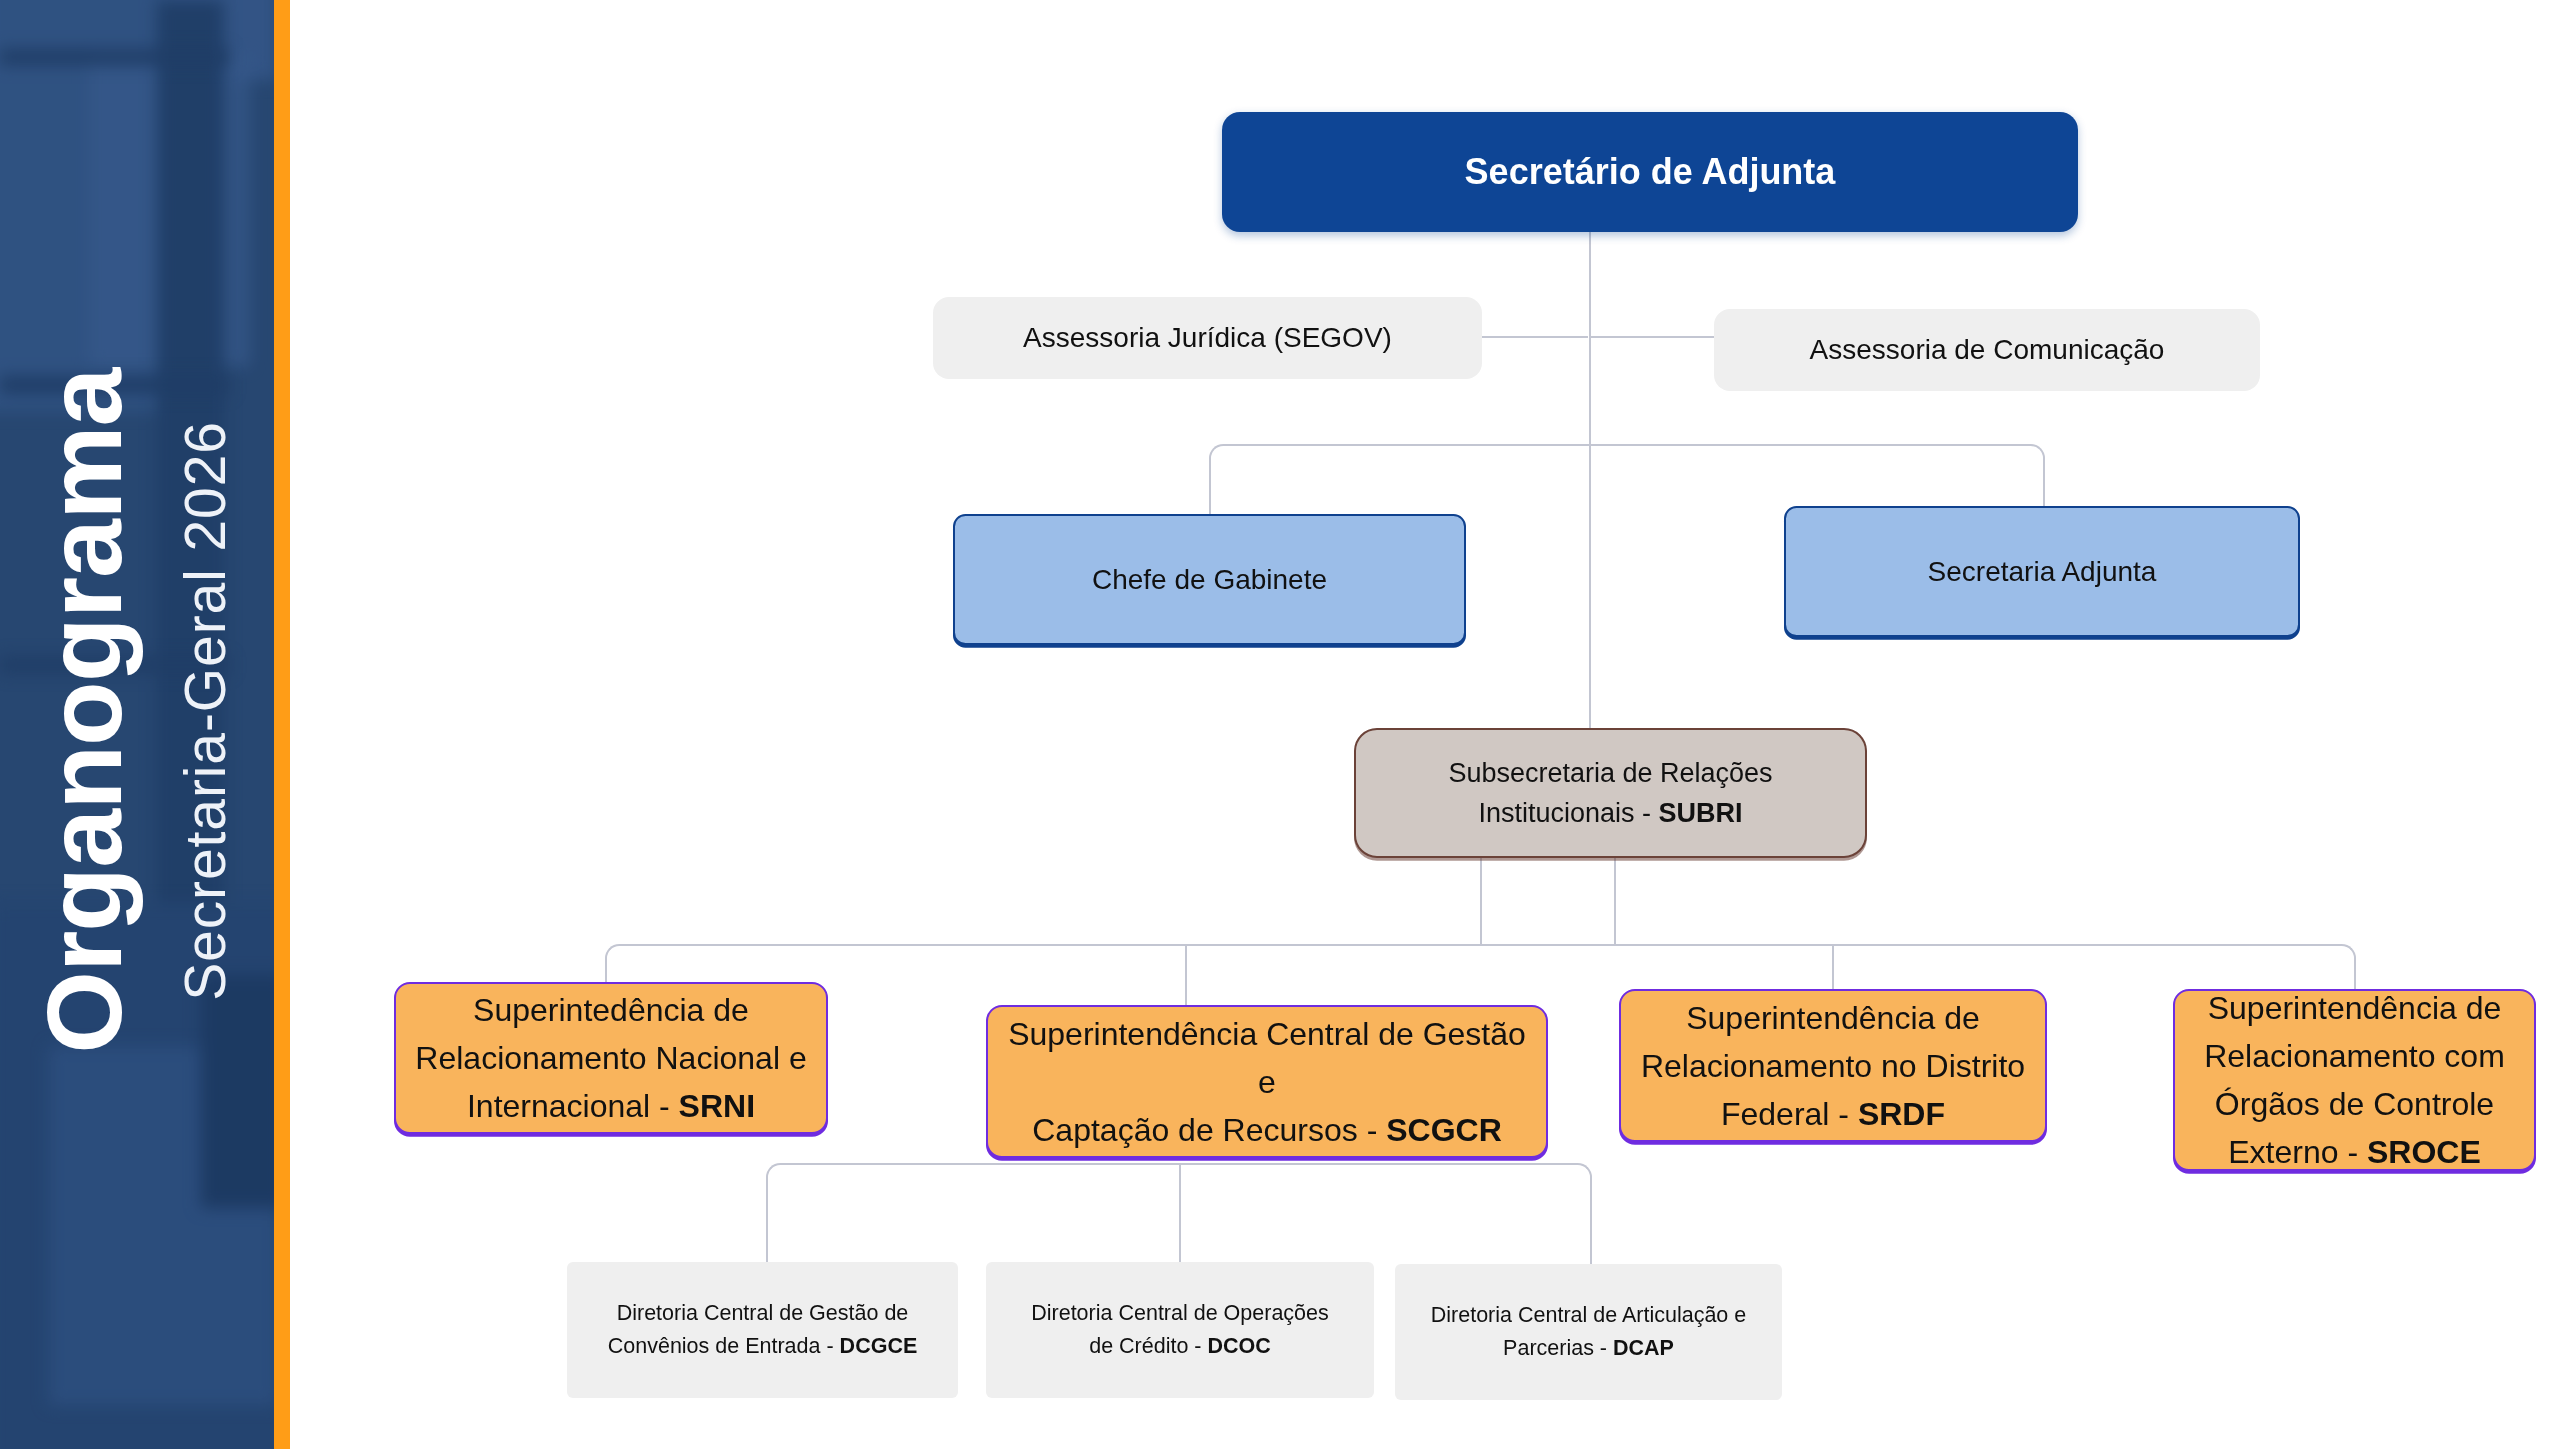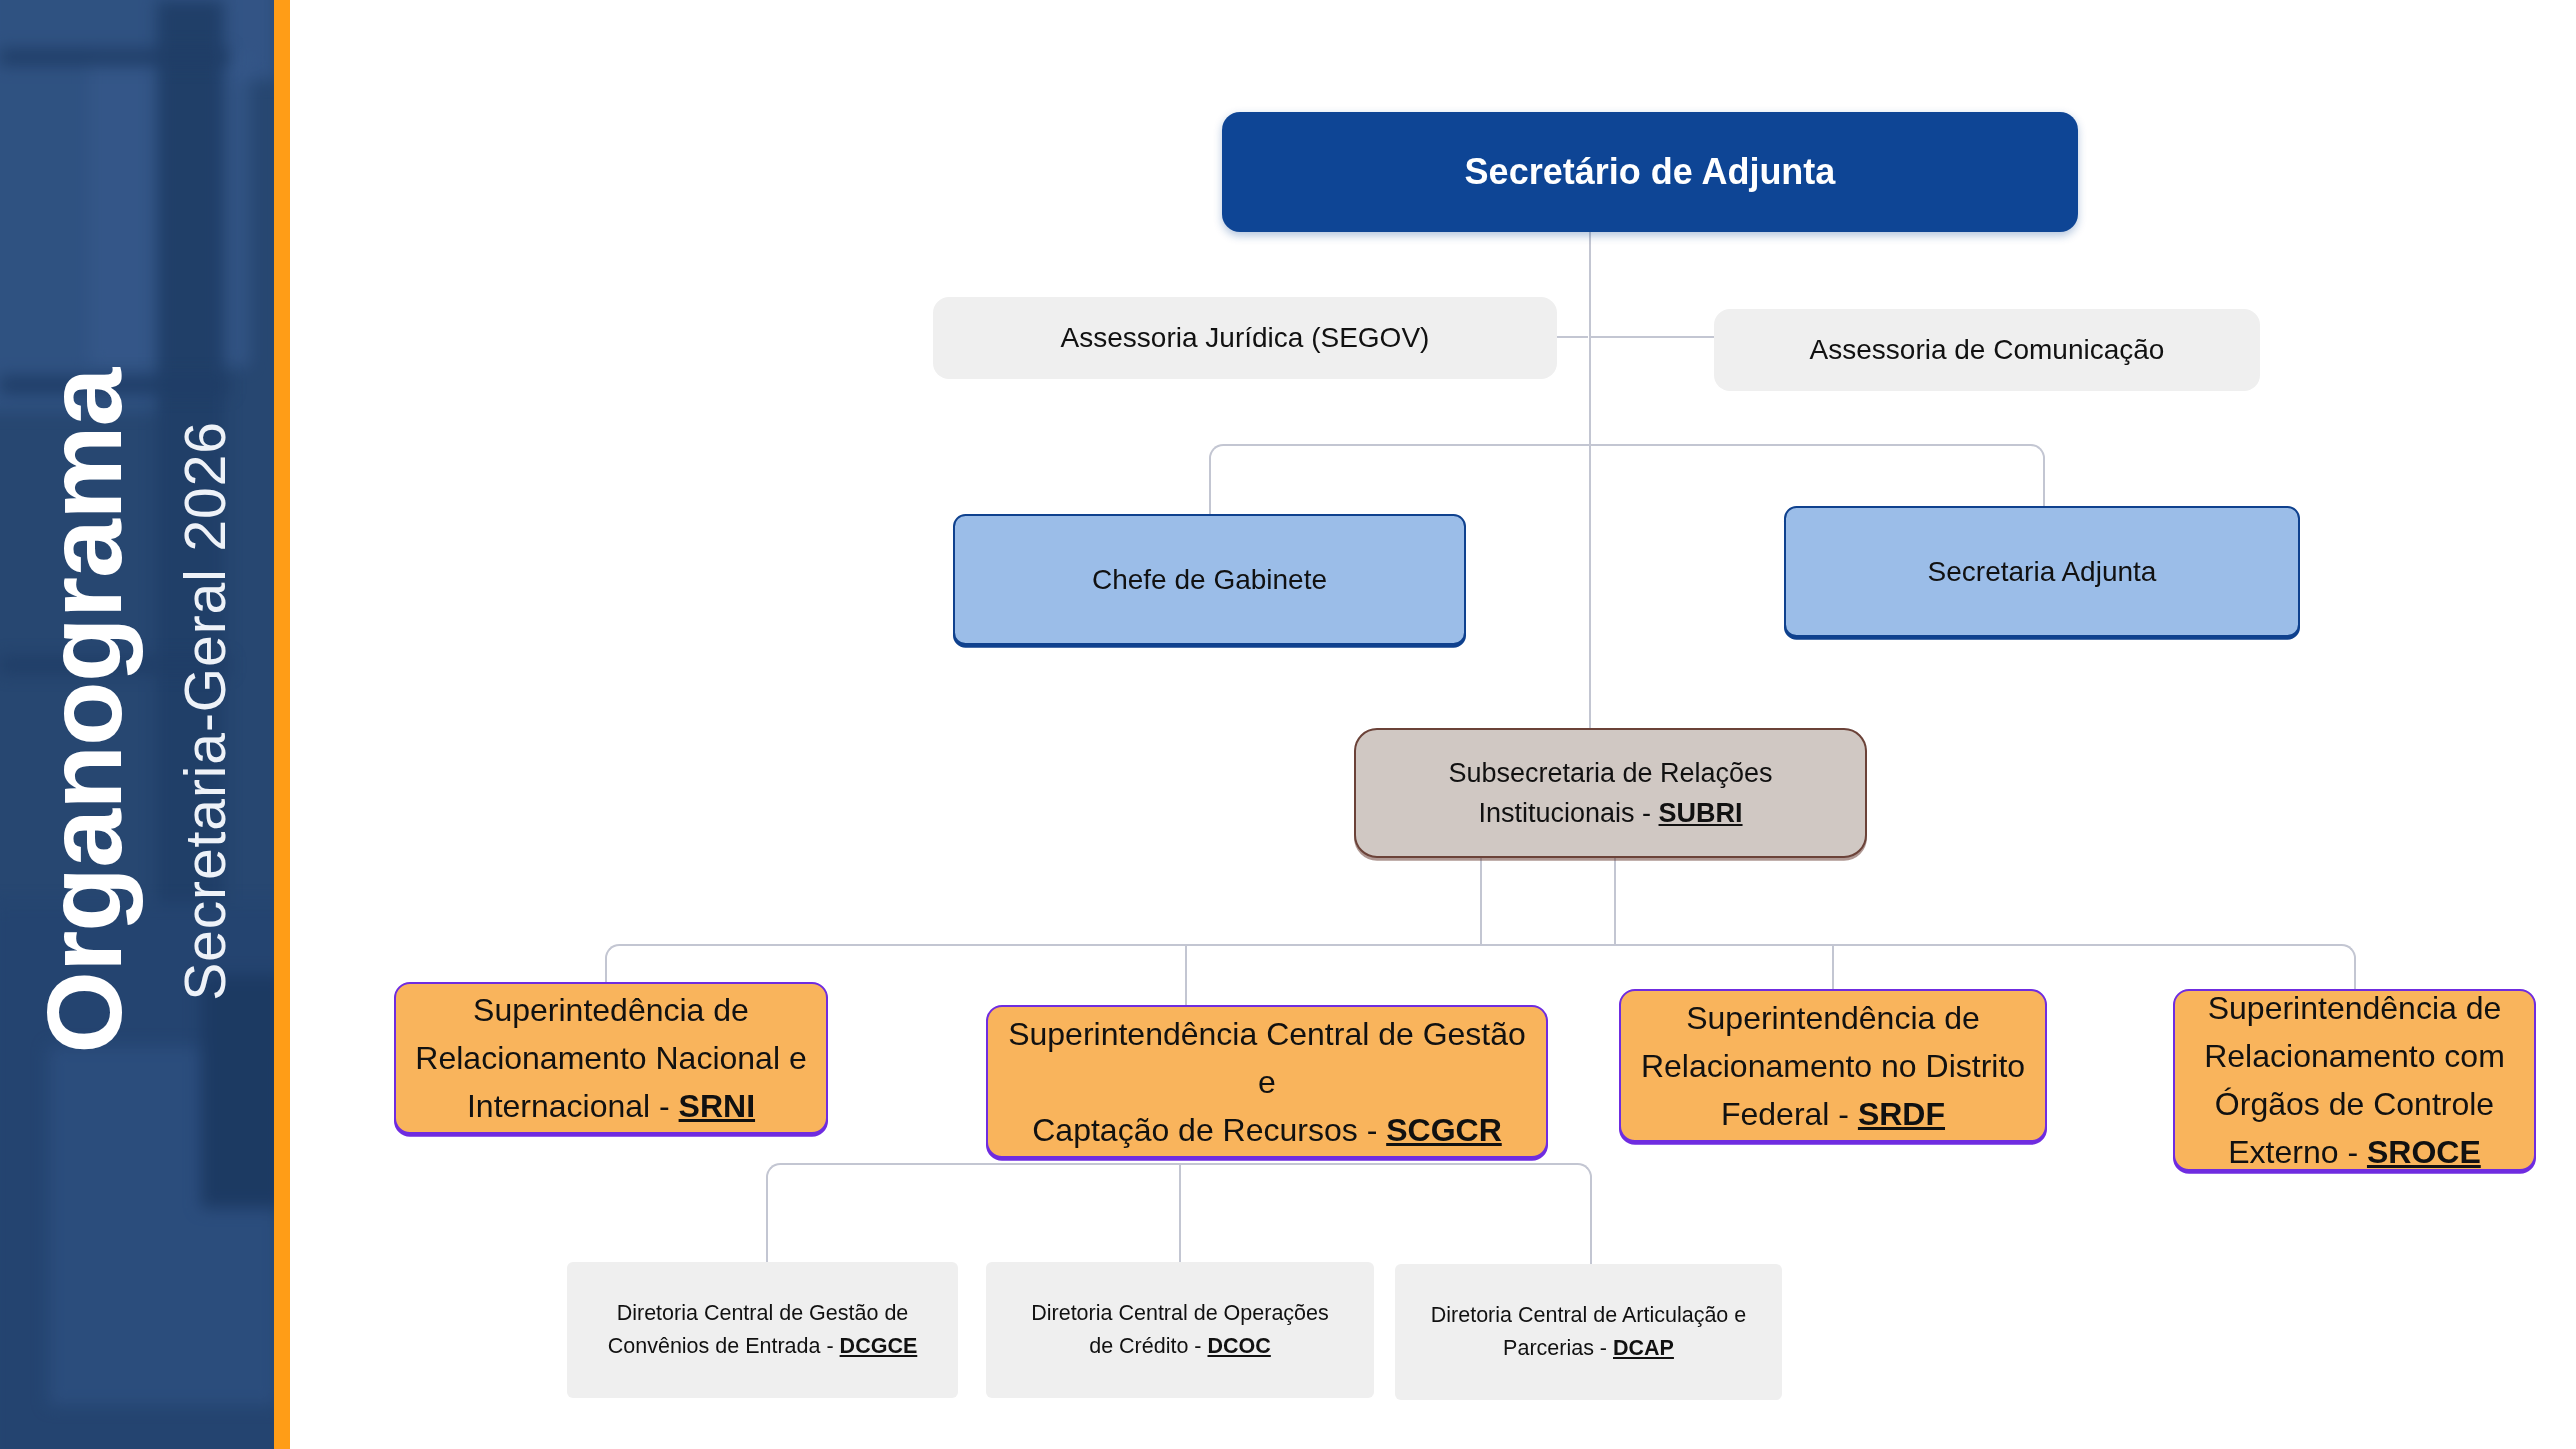--- a/index.html
+++ b/index.html
@@ -26,21 +26,21 @@
   .rail{position:absolute;border:0 solid var(--connector,#C3C6D2);}
   .rail.tlr{border-top-width:2.7px;border-left-width:2.7px;border-right-width:2.7px;
             border-radius:14.3px 14.3px 0 0;}
   .rail.tl{border-top-width:2.7px;border-left-width:2.7px;border-radius:14.3px 0 0 0;}
   .rail.tr{border-top-width:2.7px;border-right-width:2.7px;border-radius:0 14.3px 0 0;}
 
   
   .box{position:absolute;display:flex;align-items:center;justify-content:center;
        text-align:center;box-sizing:border-box;}
   .bt{white-space:pre-line;}
-  .box b{font-weight:bold;text-decoration:underline;}
+  .box b{font-weight:bold;}
   .box-root{background:var(--root-blue,#0E4595);color:#fff;border-radius:18px;
             font-size:36px;font-weight:bold;
             box-shadow:0 3.6px 9px rgba(14,69,149,.30);}
   .box-gray{background:var(--gray-fill,#EFEFEF);border-radius:16px;font-size:28px;}
   .box-blue{background:var(--light-blue-fill,#9BBDE8);
             border:2.7px solid var(--light-blue-border,#0F418E);border-radius:12.5px;
             font-size:28px;box-shadow:0 2.7px 0 var(--light-blue-border,#0F418E);}
   .box-taupe{background:var(--taupe-fill,#D0C8C3);
              border:2.7px solid var(--brown-border,#6B4238);border-radius:23px;
              font-size:27px;line-height:1.5;
@@ -87,21 +87,21 @@
 <div class="vline" style="left:1832px;top:944px;height:46px;"></div>
 <div class="rail tl" style="left:766px;top:1163px;width:224px;height:99px;"></div>
 <div class="hline" style="left:989px;top:1163px;width:377px;"></div>
 <div class="rail tr" style="left:1366px;top:1163px;width:224px;height:101px;"></div>
 <div class="vline" style="left:1179px;top:1163px;height:99px;"></div>
 
 <div class="box box-root" style="left:1222px;top:112px;width:856px;height:120px;">
   <span class="bt">Secretário de Adjunta</span>
 </div>
 
-<div class="box box-gray" style="left:933px;top:297px;width:624px;height:82px;">
+<div class="box box-gray" style="left:933px;top:297px;width:549px;height:82px;">
   <span class="bt">Assessoria Jurídica (SEGOV)</span>
 </div>
 <div class="box box-gray" style="left:1714px;top:297px;width:546px;height:82px;margin-top:12px;">
   <span class="bt">Assessoria de Comunicação</span>
 </div>
 
 <div class="box box-blue" style="left:953px;top:514px;width:513px;height:131px;">
   <span class="bt">Chefe de Gabinete</span>
 </div>
 <div class="box box-blue" style="left:1784px;top:506px;width:516px;height:131px;">

